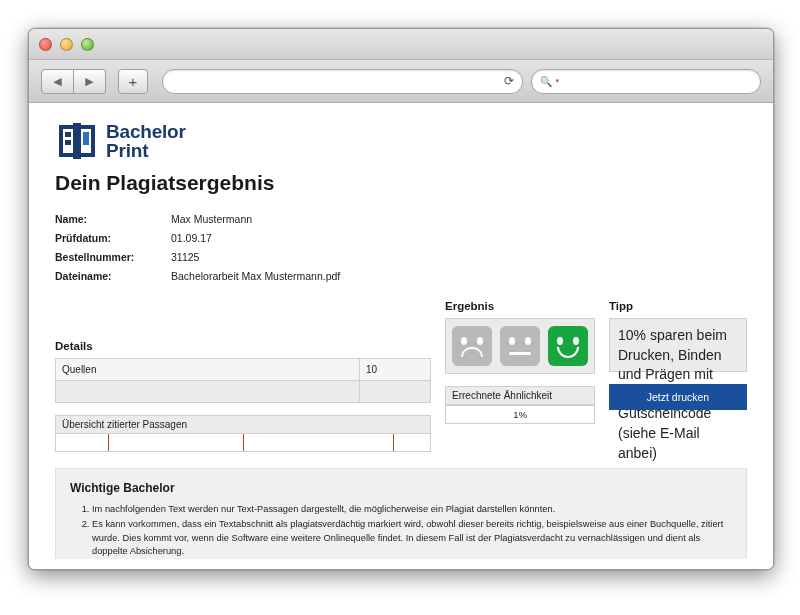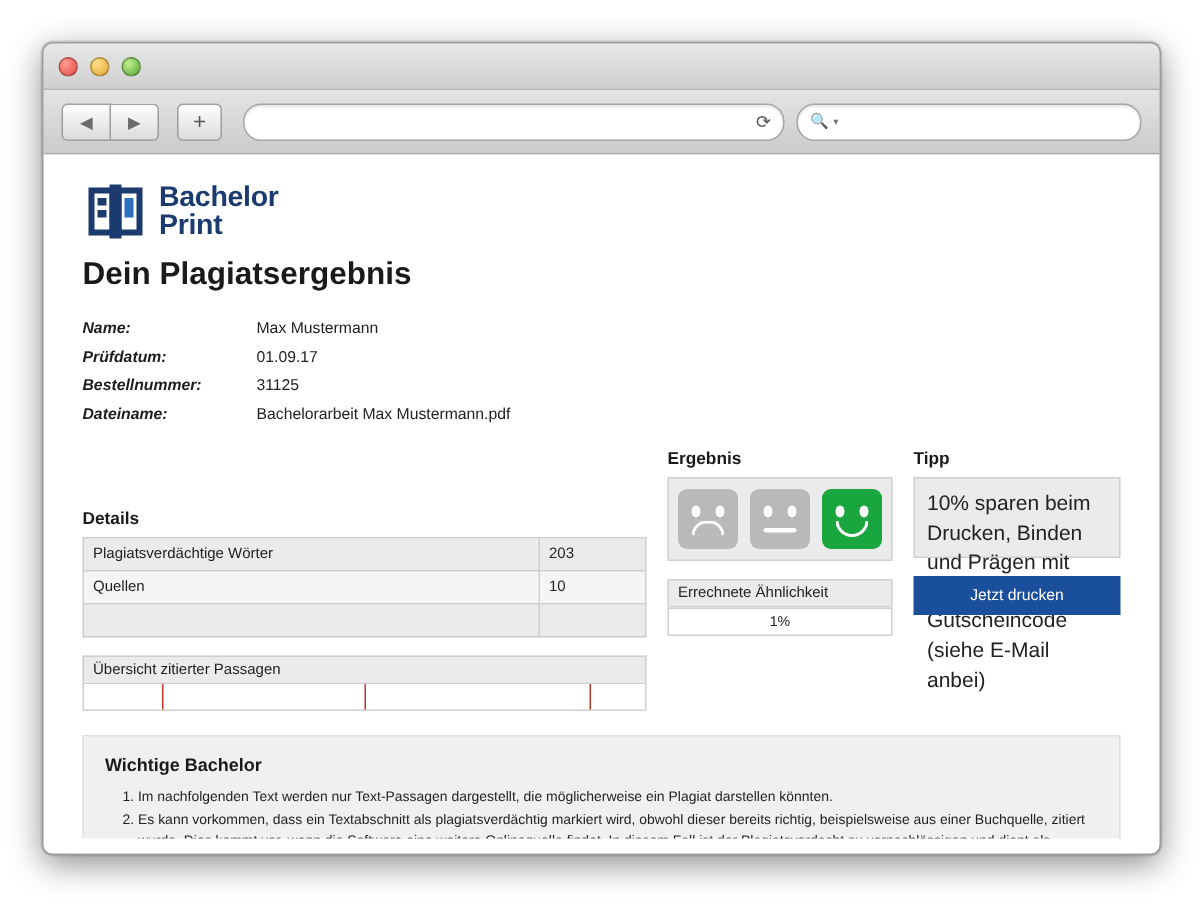--- a/index.html
+++ b/index.html
@@ -210,21 +210,20 @@
   .meta-row {
     display: flex;
     font-size: 10.5px;
     color: #222;
     margin-bottom: 7px;
   }
   .meta-label {
     width: 116px;
     font-weight: bold;
     color: #1d1d1d;
-    font-style: italic;
   }
   .meta-value { color: #222; }
 
   .columns {
     display: flex;
     gap: 14px;
     align-items: flex-start;
   }
   .col-details { width: 376px; margin-top: 40px; }
   .col-result  { width: 150px; }
@@ -484,24 +483,20 @@
             <div class="meta-value">Bachelorarbeit Max Mustermann.pdf</div>
           </div>
         </div>
 
         <div class="columns">
 
           <div class="col-details">
             <div class="col-head">Details</div>
             <table class="kv-table">
               <tbody>
-                  <tr>
-                <td>Plagiatsverdächtige Wörter</td>
-                <td class="val">203</td>
-              </tr>
               <tr class="alt">
                 <td>Quellen</td>
                 <td class="val">10</td>
               </tr>
               <tr class="blank">
                 <td></td>
                 <td class="val"></td>
               </tr>
             </tbody>
               </table>

